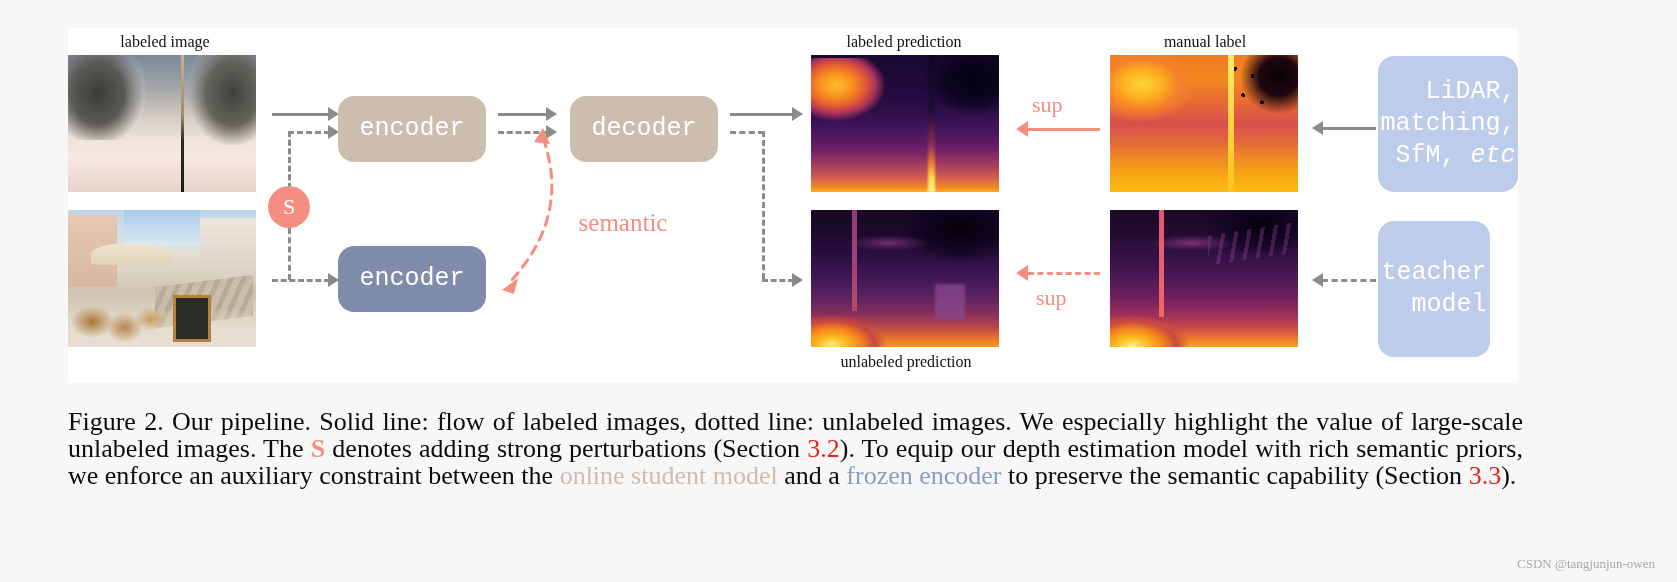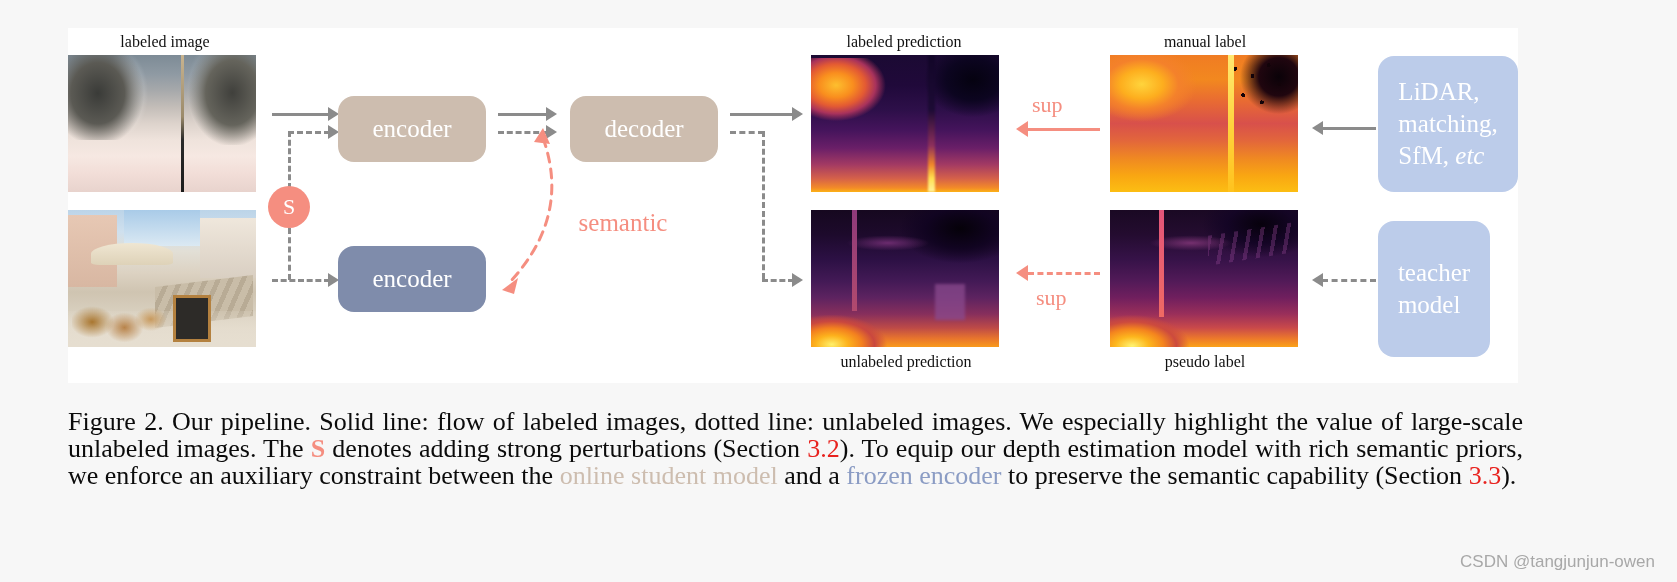--- a/index.html
+++ b/index.html
@@ -232,24 +232,24 @@
       rgba(150,70,150,.35) 0 4px, rgba(40,12,55,0) 4px 13px);
     transform: skewY(-9deg);
   }
 
   
   .node {
     position: absolute;
     display: flex; align-items: center; justify-content: center;
     border-radius: 16px;
     color: #ffffff;
-    font-family: Liberation Serif, serif;
+    font-family: Liberation Mono, monospace;
     font-size: 25px;
     line-height: 1.28;
-    text-align: left;
+    text-align: right;
   }
   .node-tan  { background: #cdbdaf; }
   .node-blue { background: #7f8cab; }
   .node-lightblue { background: #bcccea; }
 
   .scircle {
     position: absolute;
     width: 42px; height: 42px; border-radius: 50%;
     background: #f58e80;
     color: #fff;
@@ -330,22 +330,22 @@
     text-align: justify;
   }
   .caption .red    { color: #e8231f; }
   .caption .salmon { color: #f58e80; font-weight: bold; }
   .caption .tan    { color: #cdbdaf; }
   .caption .blu    { color: #8b9cc4; }
 
   .watermark {
     position: absolute;
     right: 22px; bottom: 10px;
-    font-family: Liberation Sans, sans-serif;
-    font-size: 17px;
+    font-family: Liberation Serif, serif;
+    font-size: 13px;
     color: #a8a8a8;
   }
 </style>
 </head>
 <body>
 
 <div id="root">
 
   <div class="figure-panel"></div>
 
@@ -438,21 +438,20 @@
 
   <div class="caption-label abs" style="left:1110px; top:33px; width:190px;">manual label</div>
 
   <div class="depth dp-manual" style="left:1110px; top:55px; width:188px; height:137px;">
     <div class="warm"></div>
     <div class="dark"></div>
     <div class="speck"></div>
     <div class="pole"></div>
   </div>
 
-  <div class="caption-label abs" style="left:1110px; top:353px; width:190px;">pseudo label</div>
 
   <div class="depth dp-pseudo" style="left:1110px; top:210px; width:188px; height:137px;">
     <div class="topdark"></div>
     <div class="rail"></div>
     <div class="umbrella"></div>
     <div class="pole"></div>
     <div class="glow"></div>
   </div>
 
   <div class="hline-sup-solid" style="left:1028px; top:128px; width:72px;"></div>

